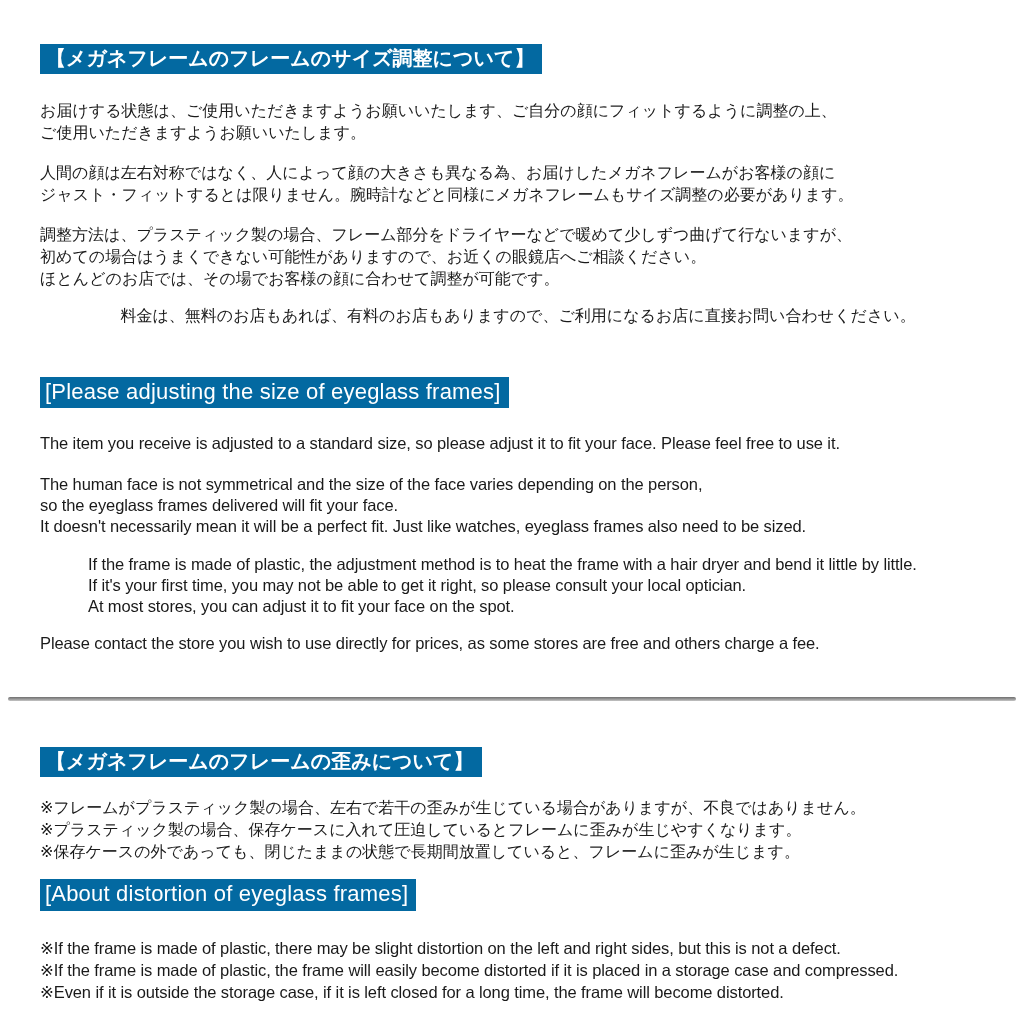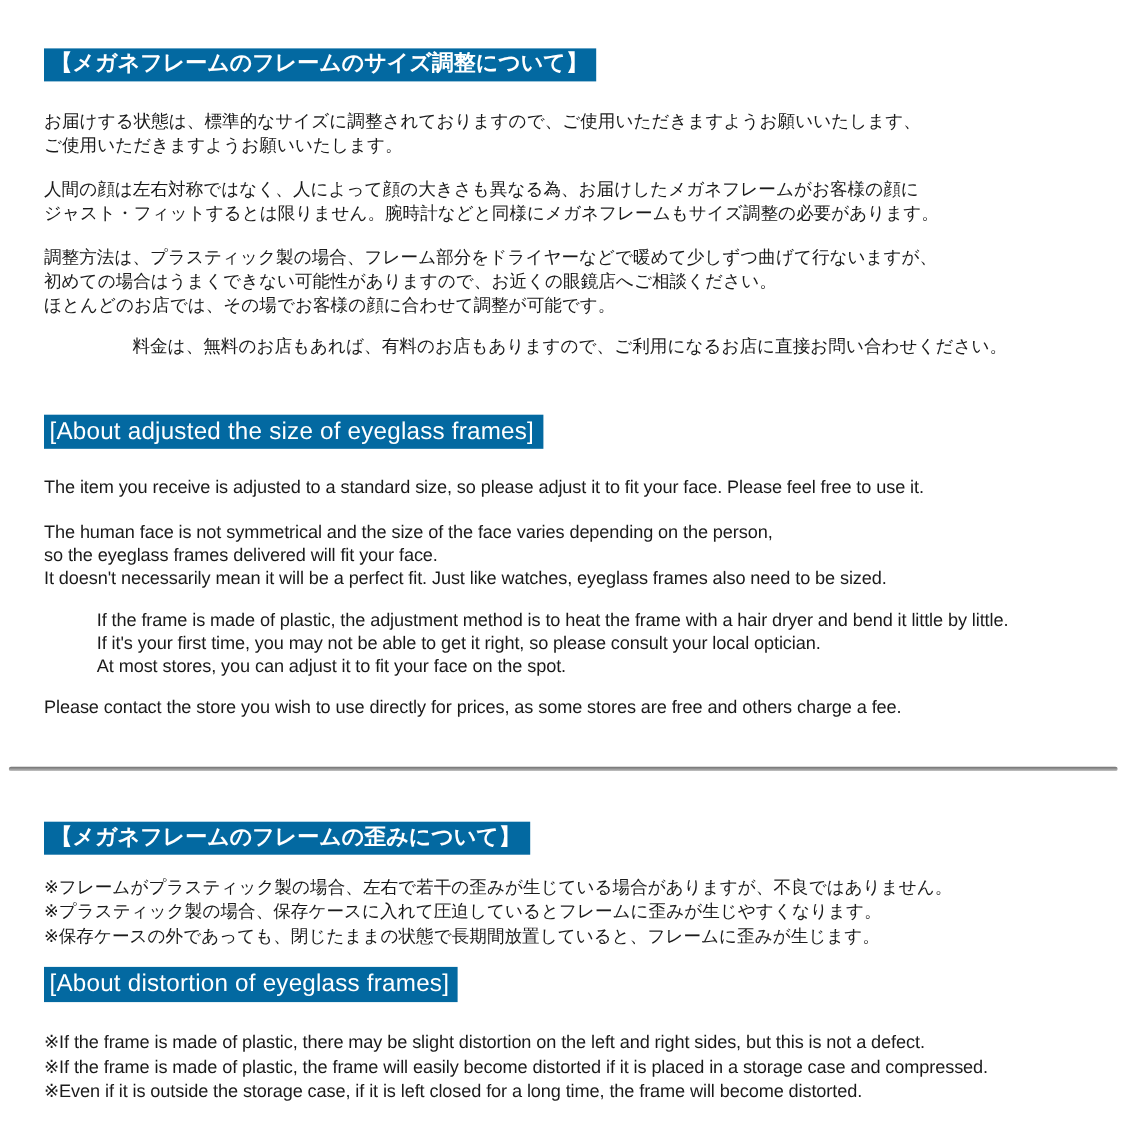--- a/index.html
+++ b/index.html
@@ -76,33 +76,33 @@
 </style>
 </head>
 <body>
 
 <div class="content">
 
   <section>
     <div class="heading-row">
       <span id="heading-size-jp" class="heading heading-jp">【メガネフレームのフレームのサイズ調整について】</span>
     </div>
-    <p id="jp-size-p1" class="jp">お届けする状態は、標準的なサイズに調整されておりますので、ご使用いただきますようお願いいたします、
+    <p id="jp-size-p1" class="jp">お届けする状態は、ご使用いただきますようお願いいたします、ご自分の顔にフィットするように調整の上、
 ご使用いただきますようお願いいたします。</p>
     <p id="jp-size-p2" class="jp">人間の顔は左右対称ではなく、人によって顔の大きさも異なる為、お届けしたメガネフレームがお客様の顔に
 ジャスト・フィットするとは限りません。腕時計などと同様にメガネフレームもサイズ調整の必要があります。</p>
     <p id="jp-size-p3" class="jp">調整方法は、プラスティック製の場合、フレーム部分をドライヤーなどで暖めて少しずつ曲げて行ないますが、
 初めての場合はうまくできない可能性がありますので、お近くの眼鏡店へご相談ください。
 ほとんどのお店では、その場でお客様の顔に合わせて調整が可能です。</p>
     <p id="jp-size-p4" class="jp">料金は、無料のお店もあれば、有料のお店もありますので、ご利用になるお店に直接お問い合わせください。</p>
   </section>
 
   <section>
     <div class="heading-row">
-      <span id="heading-size-en" class="heading heading-en">[About adjusted the size of eyeglass frames]</span>
+      <span id="heading-size-en" class="heading heading-en">[Please adjusting the size of eyeglass frames]</span>
     </div>
     <p id="en-size-p1" class="en">The item you receive is adjusted to a standard size, so please adjust it to fit your face. Please feel free to use it.</p>
     <p id="en-size-p2" class="en">The human face is not symmetrical and the size of the face varies depending on the person,
 so the eyeglass frames delivered will fit your face.
 It doesn't necessarily mean it will be a perfect fit. Just like watches, eyeglass frames also need to be sized.</p>
     <p id="en-size-p3" class="en">If the frame is made of plastic, the adjustment method is to heat the frame with a hair dryer and bend it little by little.
 If it's your first time, you may not be able to get it right, so please consult your local optician.
 At most stores, you can adjust it to fit your face on the spot.</p>
     <p id="en-size-p4" class="en">Please contact the store you wish to use directly for prices, as some stores are free and others charge a fee.</p>
   </section>

